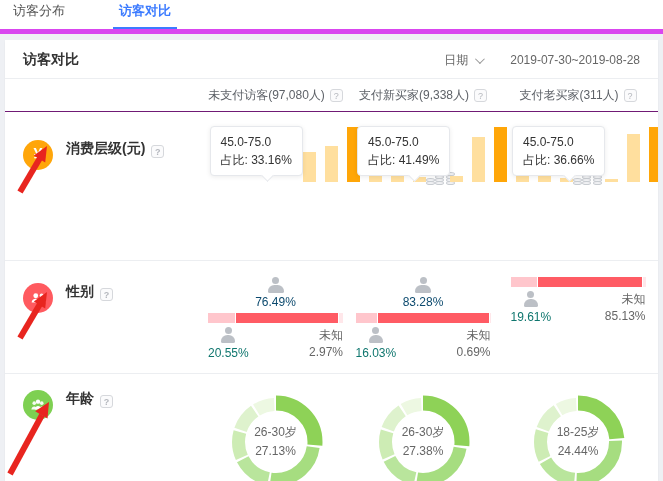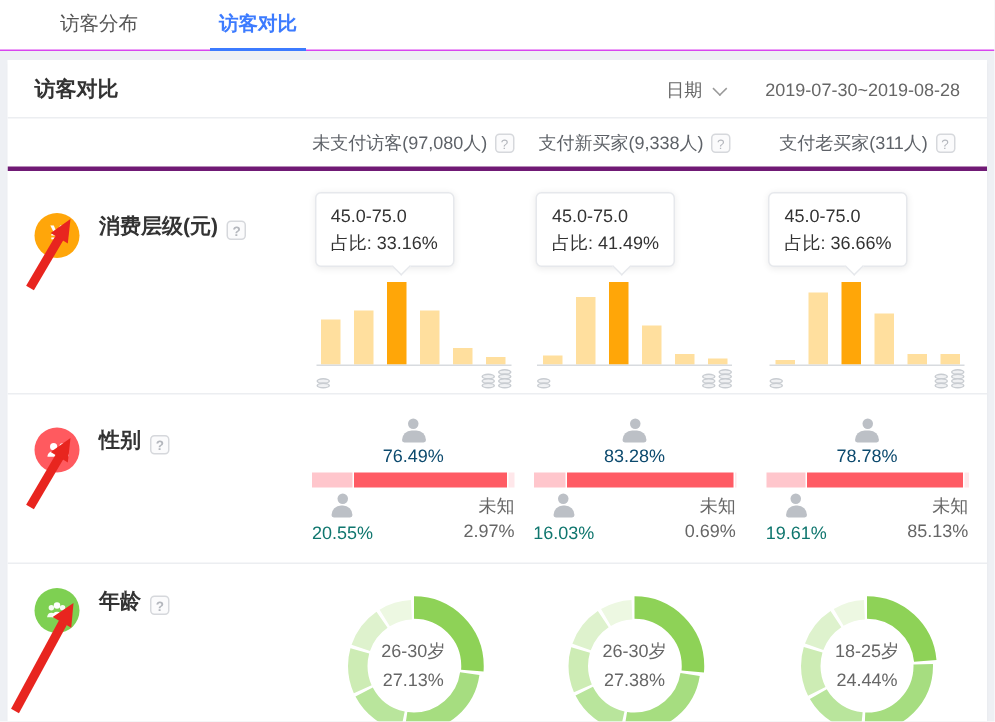--- a/index.html
+++ b/index.html
@@ -1,53 +1,53 @@
 <!DOCTYPE html>
 <html><head>
 <meta charset="utf-8">
 <style>
   * { margin:0; padding:0; box-sizing:border-box; }
   html,body { width:663px; height:481px; overflow:hidden; }
   body { font-family:"Liberation Sans", sans-serif; background:#eef0f4; color:#333; font-size:12px; }
   .page { position:relative; width:663px; height:481px; }
 
   
-  .tabbar { background:#fff; height:34px; display:flex; align-items:center; padding-left:34px; border-bottom:1px solid #d946ef; }
+  .tabbar { background:#fff; height:34px; display:flex; align-items:flex-end; padding-left:7px; border-bottom:5px solid #d946ef; }
   .tab { font-size:13px; color:#555; padding:8px 6px 9px; margin-right:42px; cursor:pointer; }
   .tab.active { color:#3c7bff; border-bottom:2px solid #3c7bff; padding-bottom:7px; font-weight:bold; }
 
   
   .card { background:#fff; margin:6px 5px 0; box-shadow:0 1px 2px rgba(0,0,0,.05); height:441px; overflow:hidden; }
   .card-header { display:flex; justify-content:space-between; align-items:center; padding:11px 18px 9px; }
   .card-title { font-size:14px; font-weight:bold; color:#333; }
   .date-area { display:flex; align-items:center; color:#666; }
   .date-label { display:flex; align-items:center; cursor:pointer; margin-right:28px; }
   .chev { display:inline-block; width:7px; height:7px; border-right:1px solid #999; border-bottom:1px solid #999; transform:rotate(45deg) translateY(-2px); margin-left:7px; }
   .date-range { color:#666; cursor:pointer; }
 
   .grid { display:grid; grid-template-columns:180px 145px 150px 160px; padding-left:18px; }
-  .col-headers { border-top:1px solid #eceef1; border-bottom:3px solid #701a75; }
+  .col-headers { border-top:1px solid #eceef1; border-bottom:1px solid #701a75; }
   .col-h { display:flex; align-items:center; justify-content:center; height:32px; color:#5e6268; }
   .qmark { display:inline-block; width:13px; height:13px; border:1px solid #d6d8dc; border-radius:3px; background:#fbfbfc; color:#b4b7bd; font-size:9px; line-height:12px; text-align:center; margin-left:5px; cursor:pointer; }
 
   .data-row { border-bottom:1px solid #eceef1; }
   .row-label { display:flex; padding-top:28px; }
   .row-icon { width:30px; height:30px; border-radius:50%; display:flex; align-items:center; justify-content:center; flex:none; margin-right:13px; }
   .row-icon.orange { background:#ffa60a; } .row-icon.red { background:#ff5a5f; } .row-icon.green { background:#7ed052; }
   .yen { color:#fff; font-size:16px; font-weight:bold; }
   .row-title-wrap { width:128px; }
   .row-title { font-size:14px; font-weight:bold; color:#333; display:flex; align-items:flex-end; }
   .row-title .qmark { margin-left:6px; }
   .row-desc { margin-top:9px; color:#666; line-height:21px; }
   .hl-orange { color:#ff9c00; } .hl-red { color:#ff5a5f; } .hl-green { color:#6ebf3a; }
 
   
   .cell { display:flex; flex-direction:column; align-items:center; }
   .cons-cell { padding-top:14px; height:148px; }
-  .chart { width:132px; display:flex; flex-direction:column; }
+  .chart { width:132px; display:flex; flex-direction:row; }
   .tip { position:relative; align-self:flex-start; background:#fff; border:1px solid #e6e8ec; border-radius:4px; box-shadow:0 1px 5px rgba(0,0,0,.08); padding:6px 10px; line-height:18px; color:#333; white-space:nowrap; margin-bottom:9px; z-index:2; }
   .tip::after { content:""; position:absolute; left:52px; bottom:-5px; width:8px; height:8px; background:#fff; border-right:1px solid #e6e8ec; border-bottom:1px solid #e6e8ec; transform:rotate(45deg); }
   .bars { display:flex; align-items:flex-end; gap:9px; height:56px; width:123px; margin:0 auto; }
   .bar { width:13px; }
   .baseline { width:130px; height:1px; background:#d8dbdf; margin:0 auto; }
   .coins { width:130px; margin:3px auto 0; display:flex; justify-content:space-between; }
   .coingroup { display:flex; gap:2px; align-items:flex-end; }
   .coinstack { display:flex; flex-direction:column-reverse; }
   .coin { width:9px; height:4px; border-radius:50%; background:#f0f1f3; border:1px solid #c8ccd1; margin-top:-1px; }
 
@@ -322,27 +322,20 @@
             <div class="g-right">
                 <div>未知</div>
                 <div>0.69%</div>
               </div>
           </div>
         </div>
       </div>
 
       <div class="cell gen-cell">
         <div class="gchart">
-          <div class="g-top">
-              <div class="person">
-                <div class="ph"></div>
-                <div class="pb f"></div>
-              </div>
-              <div class="g-pct">78.78%</div>
-            </div>
           <div class="gbar">
               <div style="width: 19.61%; background: rgb(255, 198, 204);"></div>
               <div style="width: 78.78%; background: rgb(255, 91, 100);"></div>
               <div style="width: 1.61%; background: rgb(255, 231, 234);"></div>
             </div>
           <div class="g-foot">
             <div class="g-left">
                 <div class="person">
                   <div class="ph"></div>
                   <div class="pb m"></div>

